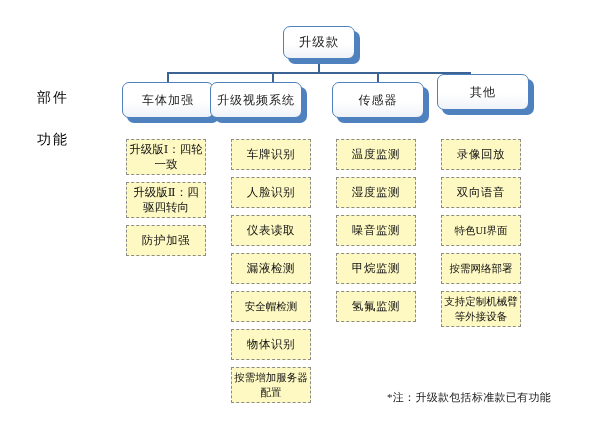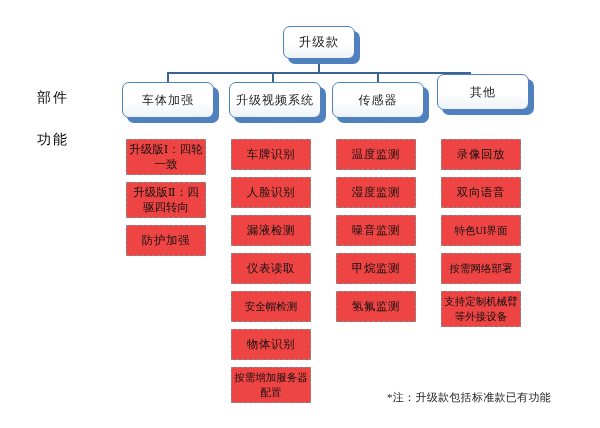--- a/index.html
+++ b/index.html
@@ -64,21 +64,21 @@
     color: #1a1a1a;
     letter-spacing: 1px;
     white-space: nowrap;
     font-family: "Liberation Serif", "DejaVu Serif", serif;
   }
   #node-root { left: 283px; top: 26px; width: 72px; height: 33px; }
   #node-root .face span { font-size: 12.5px; }
 
   .node-lvl2 { width: 92px; height: 36px; }
   #node-c0 { left: 122px; top: 82px; }
-  #node-c1 { left: 229px; top: 82px; text-align: right; }
+  #node-c1 { left: 210px; top: 82px; text-align: right; }
   #node-c2 { left: 332px; top: 82px; }
   #node-c3 { left: 437px; top: 74px; }
 
   
   .conn {
     position: absolute;
     background: #3B6494;
   }
 
   
@@ -91,21 +91,21 @@
   }
   #col-0 { left: 126px; top: 139px; }
   #col-1 { left: 231px; top: 139px; }
   #col-2 { left: 336px; top: 139px; }
   #col-3 { left: 441px; top: 139px; }
 
   .leaf {
     box-sizing: border-box;
     width: 80px;
     border: 1.2px dashed #8c8c8c;
-    background: #ef4444;
+    background: #fef9c3;
     display: flex;
     align-items: center;
     justify-content: center;
     text-align: center;
     padding: 2px 2px;
   }
   .leaf.one { height: 31px; }
   .leaf.two { height: 36px; }
   .leaf span {
     font-size: 11.5px;
@@ -192,24 +192,24 @@
   </div>
 
   <div class="leaf-col" id="col-1">
     <div class="leaf one">
       <span>车牌识别</span>
     </div>
     <div class="leaf one">
       <span>人脸识别</span>
     </div>
     <div class="leaf one">
+      <span>仪表读取</span>
+    </div>
+    <div class="leaf one">
       <span>漏液检测</span>
-    </div>
-    <div class="leaf one">
-      <span>仪表读取</span>
     </div>
     <div class="leaf one tight">
       <span>安全帽检测</span>
     </div>
     <div class="leaf one">
       <span>物体识别</span>
     </div>
     <div class="leaf two tight">
       <span>按需增加服务器配置</span>
     </div>

